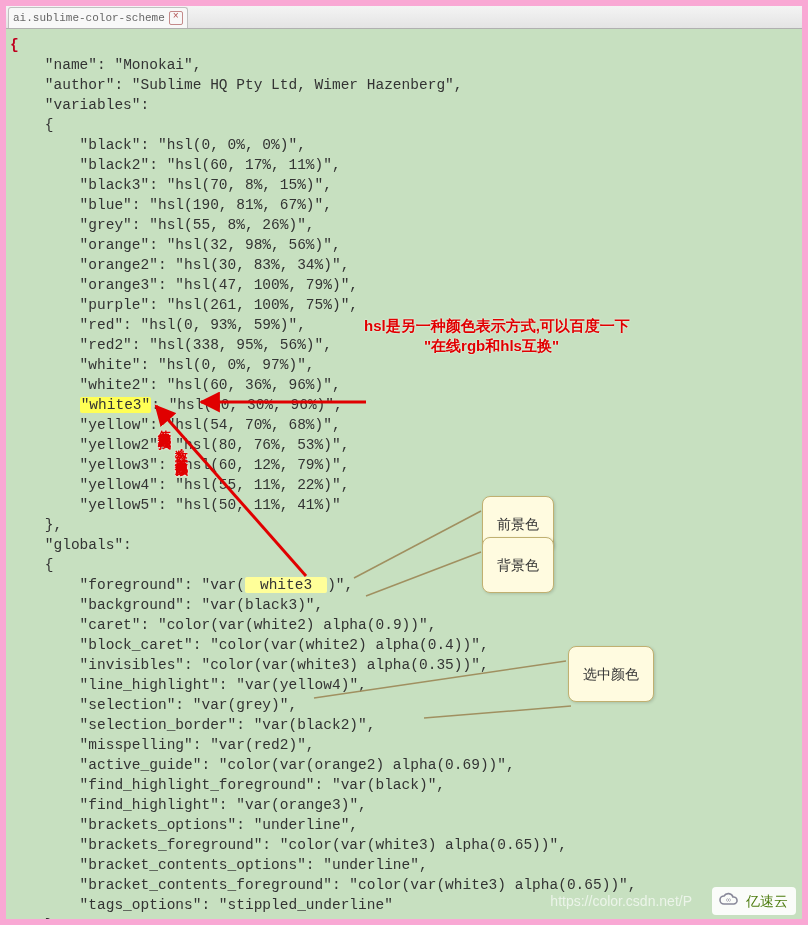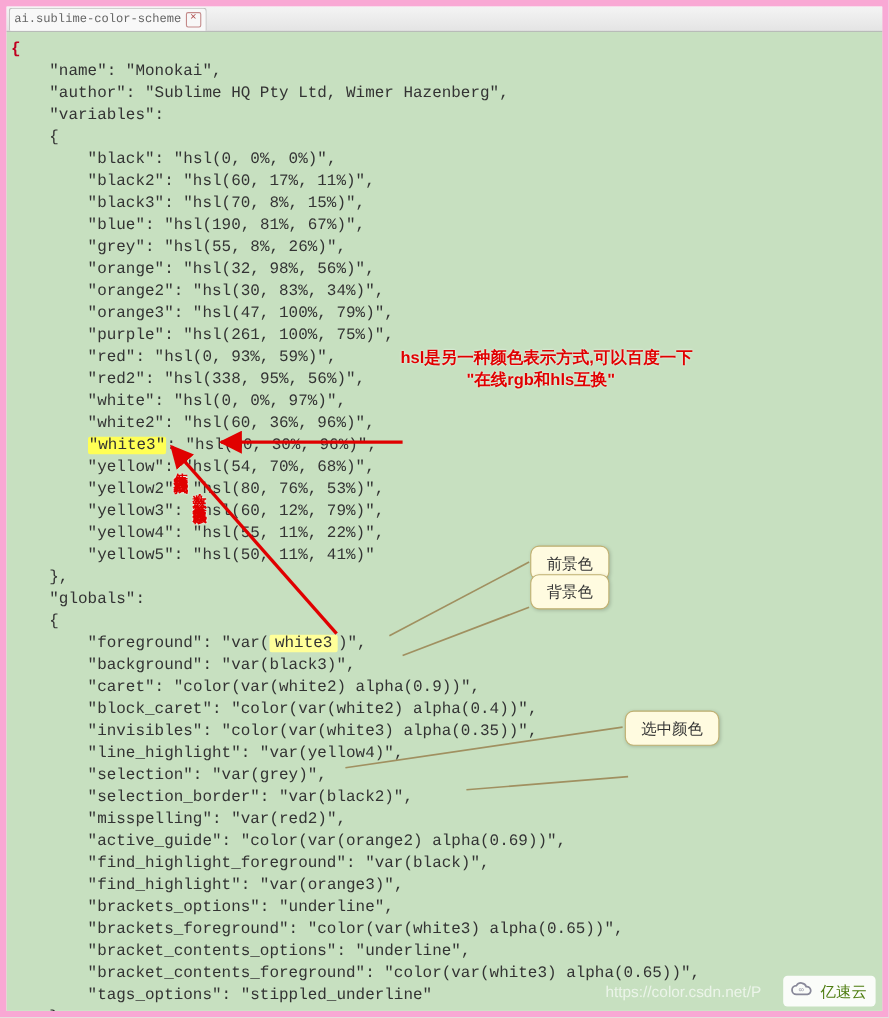--- a/index.html
+++ b/index.html
@@ -4,23 +4,23 @@
 <style>
 html,body{margin:0;padding:0;width:808px;height:925px;overflow:hidden;font-family:Consolas,"Courier New",monospace;font-size:14.5px;line-height:20px}
 #wrap{position:relative;width:808px;height:925px;border:6px solid #f9a8d4;box-sizing:border-box}
 #tabbar{height:22px;background:linear-gradient(#f4f4f4,#e4e4e4);border-bottom:1px solid #b0b0b0;display:flex;align-items:center;font-size:11px;color:#666;padding-left:2px}
 .tab{height:20px;padding:0 4px;display:flex;align-items:center;background:#f8f8f8;border:1px solid #c0c0c0;border-bottom:none;border-radius:3px 3px 0 0;gap:4px}
 .tab .x{width:12px;height:12px;border:1px solid #c48a8a;color:#b05050;font-size:10px;line-height:10px;text-align:center;border-radius:2px;cursor:pointer}
 #editor{position:absolute;top:23px;left:0;right:0;bottom:0;background:#c7e0c0;padding:6px 0 0 4px;white-space:pre;color:#333;overflow:hidden}
 .ln{display:block}
 .brace{color:#c00020;font-weight:bold}
 .hl{background:#ffff55;border-radius:2px;padding:0 1px}
-.hl2{background:#ffff99;border-radius:2px;padding:0 5px}
+.hl2{background:#ffff99;border-radius:2px;padding:0 15px}
 
-.bubble{position:absolute;background:#fffbe0;border:1px solid #c0b070;border-radius:8px;padding:5px 14px;font-family:"Microsoft YaHei",sans-serif;font-size:14px;color:#333;box-shadow:1px 1px 3px rgba(0,0,0,.15)}
+.bubble{position:absolute;background:#fffbe0;border:1px solid #c0b070;border-radius:8px;padding:17px 14px;font-family:"Microsoft YaHei",sans-serif;font-size:14px;color:#333;box-shadow:1px 1px 3px rgba(0,0,0,.15)}
 .redlabel{position:absolute;color:#e00000;font-family:"Microsoft YaHei",sans-serif;font-size:15px;font-weight:bold;text-shadow:0 0 2px #fff}
 .vertred{position:absolute;color:#e00000;font-family:"Microsoft YaHei",sans-serif;font-size:13px;font-weight:bold;writing-mode:vertical-rl;text-orientation:upright;text-shadow:0 0 2px #fff;letter-spacing:-1px}
 svg.anno{position:absolute;top:0;left:0;pointer-events:none}
 #water1{position:absolute;right:110px;bottom:8px;color:rgba(255,255,255,.65);font-family:Arial,sans-serif;font-size:14px}
 #water2{position:absolute;right:6px;bottom:4px;font-family:"Microsoft YaHei",sans-serif;font-size:14px;color:#4d7c0f;background:rgba(255,255,255,.9);padding:4px 8px 4px 34px;border-radius:4px}
 #water2 svg{position:absolute;left:6px;top:4px}
 </style>
 </head>
 <body>
 
@@ -51,21 +51,21 @@
     <line x1="565" y1="700" x2="418" y2="712" stroke="#a09060" stroke-width="1.5"></line>
   </svg>
 
   <div class="redlabel" style="left:358px;top:310px">hsl是另一种颜色表示方式,可以百度一下</div>
   <div class="redlabel" style="left:418px;top:330px">"在线rgb和hls互换"</div>
 
   <div class="vertred" style="left:148px;top:420px">找到对应颜色值</div>
   <div class="vertred" style="left:165px;top:435px">参数,修改颜色值</div>
 
   <div class="bubble" style="left:476px;top:490px">前景色</div>
-  <div class="bubble" style="left:476px;top:516px">背景色</div>
+  <div class="bubble" style="left:476px;top:531px">背景色</div>
   <div class="bubble" style="left:562px;top:640px">选中颜色</div>
 
   <div id="water1">https://color.csdn.net/P</div>
   <div id="water2">
     <svg width="22" height="18">
         <path d="M6 13a4 4 0 010-8 5 5 0 019 1 3.5 3.5 0 011 7H6z" fill="none" stroke="#889" stroke-width="1.6"></path>
         <text x="8" y="11" font-size="7" fill="#889">∞</text>
       </svg>
     <span>亿速云</span>
   </div>

